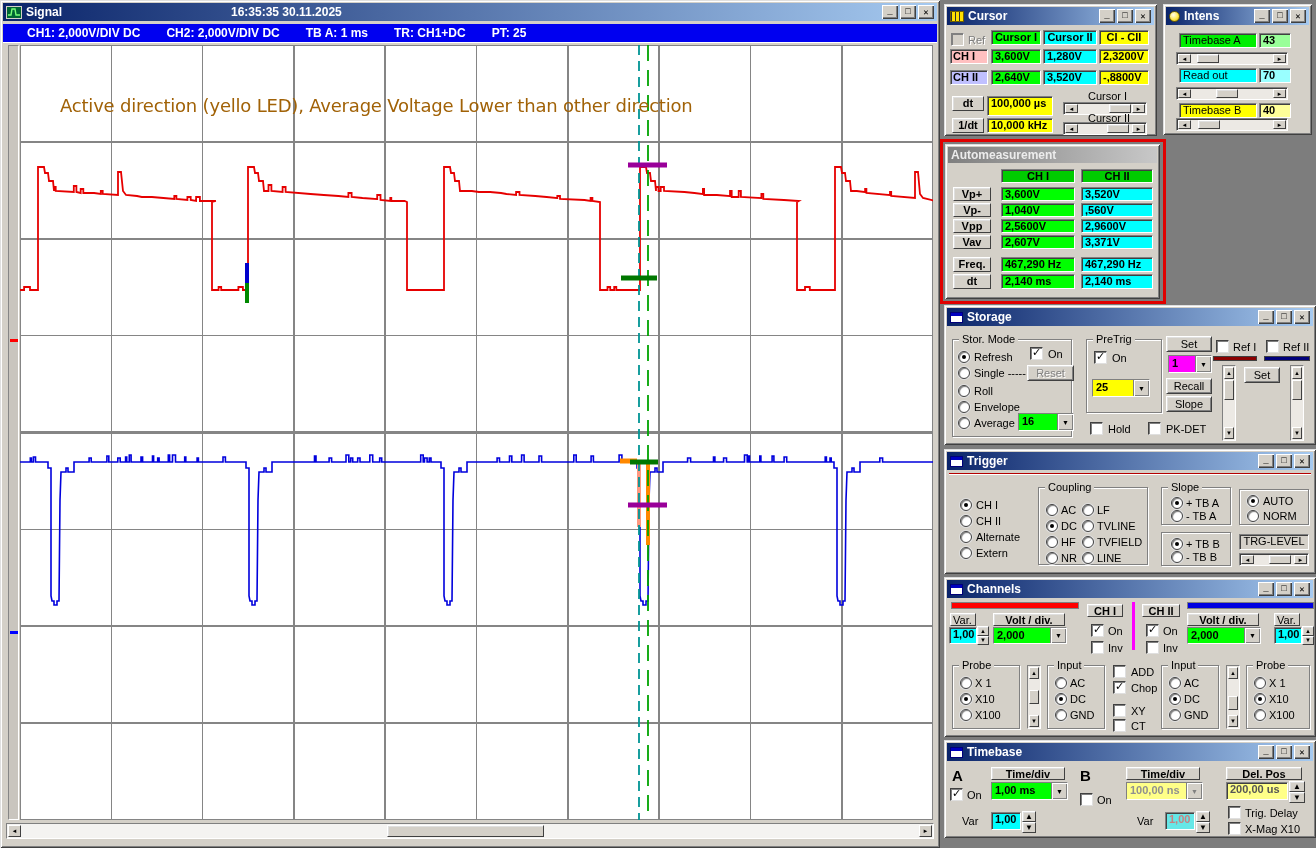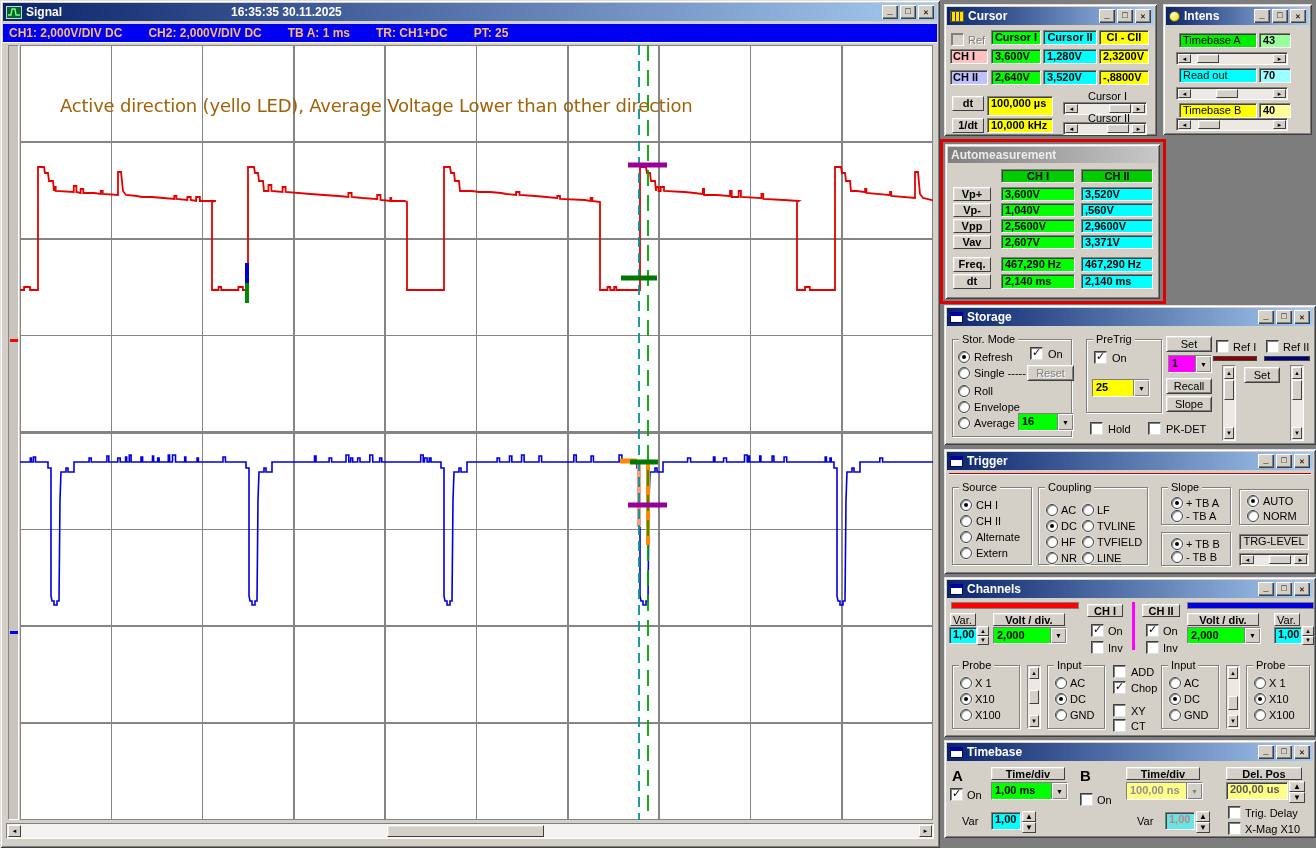--- a/index.html
+++ b/index.html
@@ -88,22 +88,22 @@
     box-shadow: inset 1px 1px 0 #404040; font-weight:bold; text-align:left;
     padding:0 3px; line-height:13px; white-space:nowrap; }
   .hdrcell { position:absolute; border:1px solid; border-color:#808080 #fff #fff #808080;
     box-shadow: inset 1px 1px 0 #404040; font-weight:bold; text-align:center; line-height:12px; }
   .lblbtn { position:absolute; background:#d4d0c8; border:1px solid; border-color:#fff #404040 #404040 #fff;
     box-shadow: inset 1px 1px 0 #dfdfdf; font-weight:bold; text-align:center; }
 
   #main-window { left:0; top:0; width:940px; height:848px; }
   #main-title { left:3px; top:3px; width:934px; }
   #status-bar { position:absolute; left:3px; top:24px; width:934px; height:19px; background:#0000f0;
-    border-bottom:1px solid #fff; display:flex; align-items:center; gap:26px; padding:0 6px;
-    color:#fdba74; font-weight:bold; font-size:12px; white-space:nowrap; }
+    border-bottom:1px solid #fff; display:flex; align-items:center; gap:26px; padding:0 24px;
+    color:#ffffff; font-weight:bold; font-size:12px; white-space:nowrap; }
   #left-strip { position:absolute; left:8px; top:45px; width:11px; height:775px; background:#c9c5be;
     border:1px solid; border-color:#868686 #fff #fff #868686; }
   #scope-wrap { position:absolute; left:20px; top:45px; width:913px; height:775px; background:#fff; }
   #annotation { position:absolute; left:40px; top:50px; color:#a16207;
     font:18px "DejaVu Sans",sans-serif; letter-spacing:-0.2px; white-space:nowrap; }
   #hscroll { position:absolute; left:6px; top:823px; width:928px; height:16px; background:#f4f3f1;
     border:1px solid; border-color:#808080 #fff #fff #808080; }
   #auto-highlight { position:absolute; left:940px; top:139px; width:226px; height:165px;
     border:3px solid #e00000; z-index:40; pointer-events:none; }
 
@@ -369,23 +369,20 @@
     <div class="ico-form"></div>
     <span>Trigger</span>
     <div class="tbtns">
       <div class="tbtn">_</div>
       <div class="tbtn">□</div>
       <div class="tbtn">✕</div>
     </div>
   </div>
   <div class="abs" style="left:5px;top:24px;width:362px;height:2px;background:#b40000;border-bottom:1px solid #fff"></div>
 
-  <div class="grp" style="left:8px;top:38px;width:80px;height:78px">
-    <span class="leg">Source</span>
-  </div>
   <i class="rad sel" style="left:16px;top:50px"></i>
   <span class="rl" style="left:32px;top:50px">CH I</span>
   <i class="rad" style="left:16px;top:66px"></i>
   <span class="rl" style="left:32px;top:66px">CH II</span>
   <i class="rad" style="left:16px;top:82px"></i>
   <span class="rl" style="left:32px;top:82px">Alternate</span>
   <i class="rad" style="left:16px;top:98px"></i>
   <span class="rl" style="left:32px;top:98px">Extern</span>
 
   <div class="grp" style="left:94px;top:38px;width:110px;height:78px">

